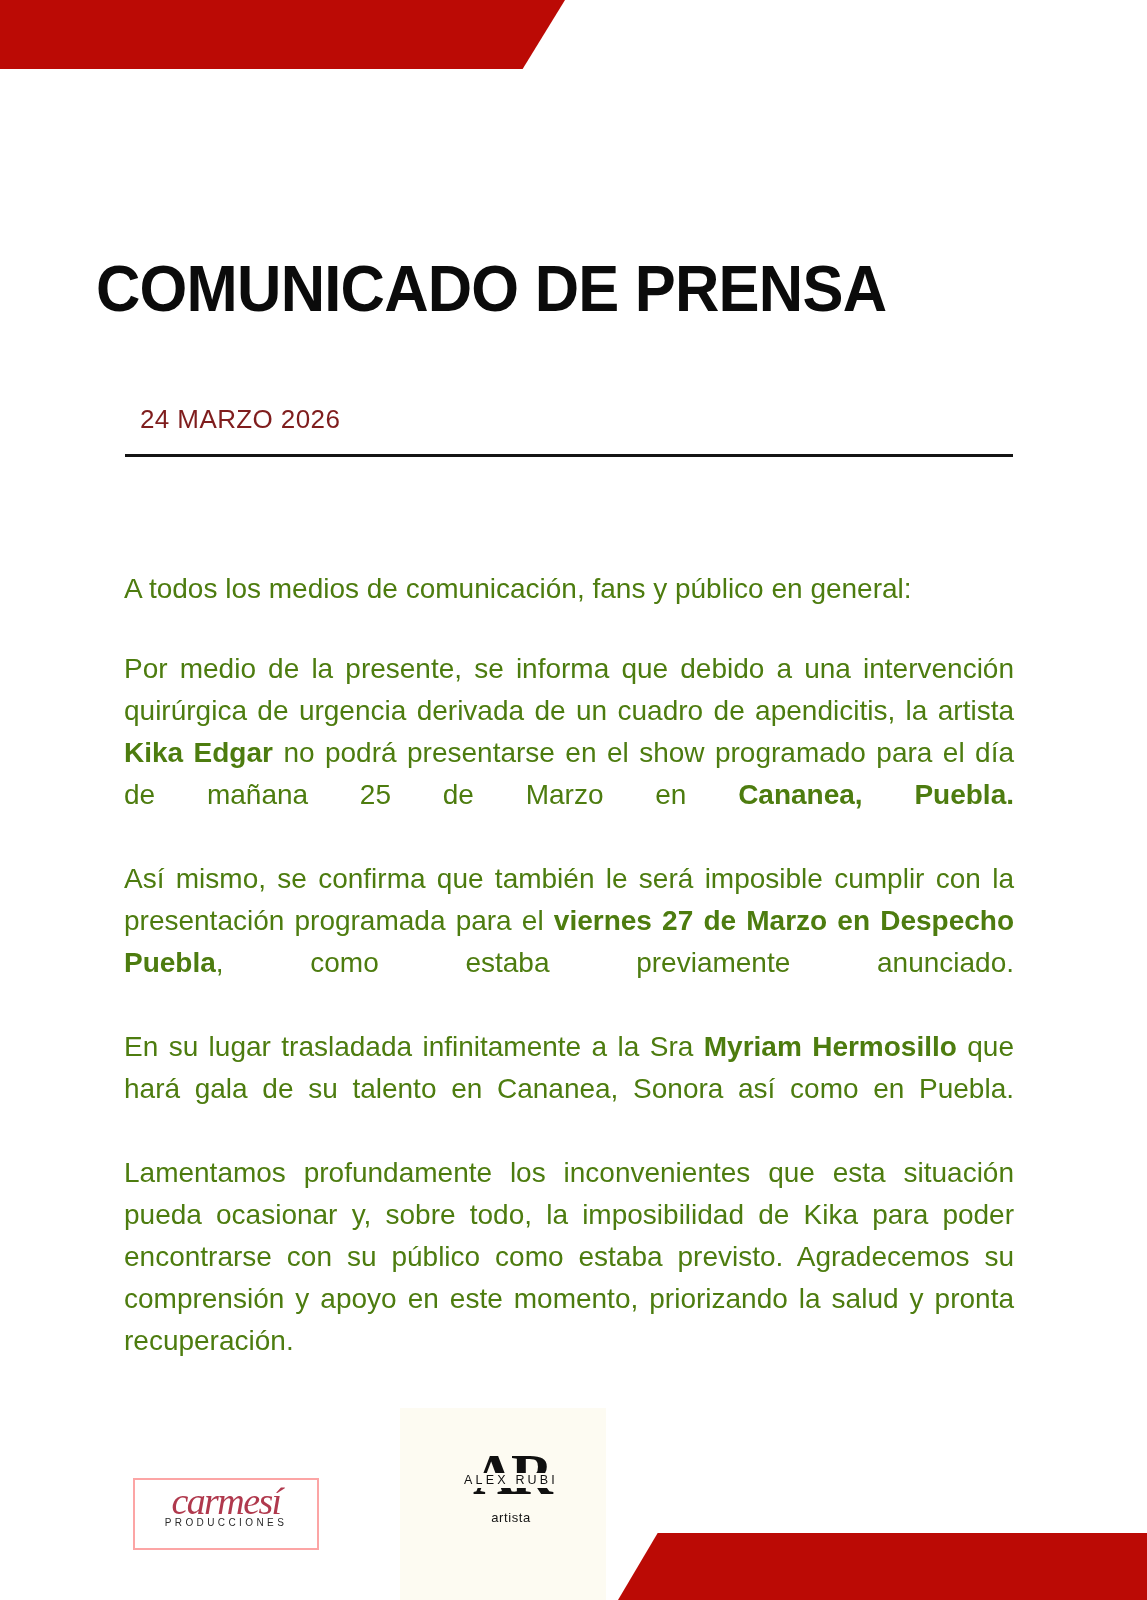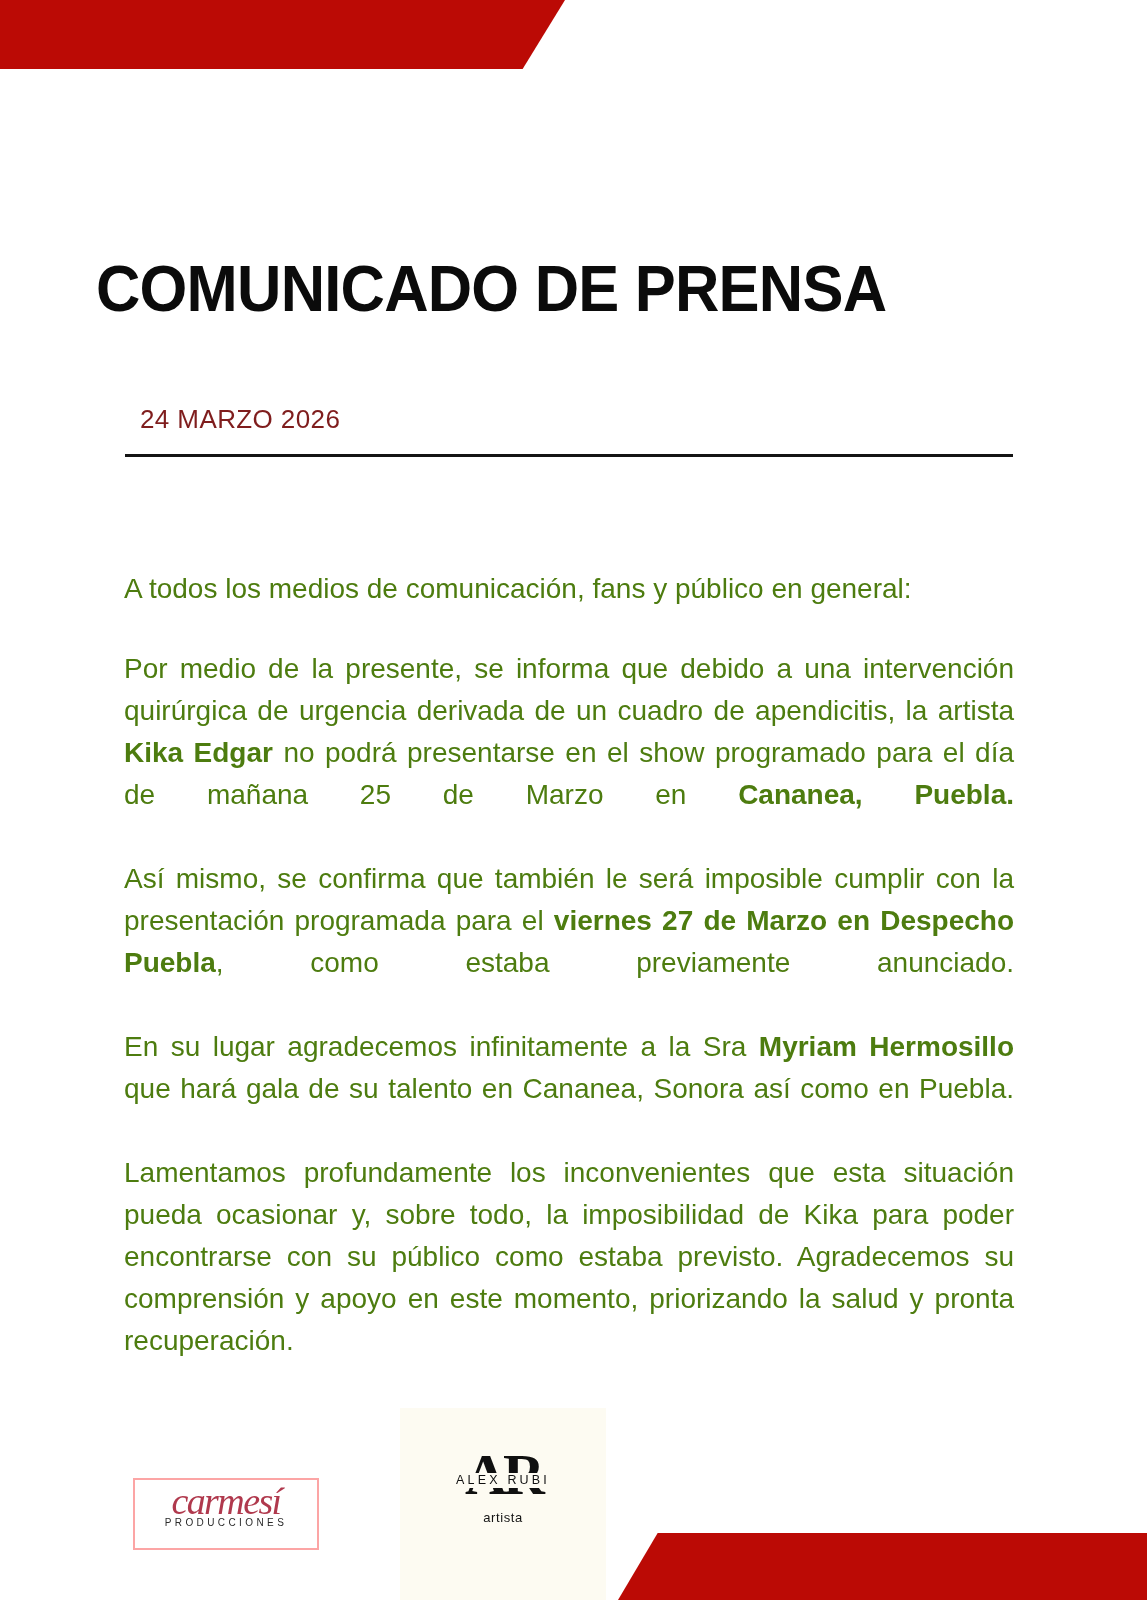--- a/index.html
+++ b/index.html
@@ -111,21 +111,21 @@
     position: absolute;
     left: 400px;
     top: 1408px;
     width: 206px;
     height: 192px;
     background: #fdfbf2;
   }
 
   .ar-mark {
     position: absolute;
-    left: 0;
+    left: 8px;
     top: 38px;
     width: 100%;
     text-align: center;
   }
 
   .ar-letters {
     position: relative;
     display: inline-block;
     font-family: "Liberation Serif", serif;
     font-size: 58px;
@@ -206,21 +206,21 @@
 
   <div class="body-block">
 
     <p class="salutation">A todos los medios de comunicación, fans y público en general:</p>
 
     <p class="para"><span>Por medio de la  presente, se informa que debido a una intervención quirúrgica de urgencia derivada de un cuadro de apendicitis, la artista </span><b>Kika Edgar</b><span> no podrá presentarse en el show programado para el día de mañana 25 de Marzo en </span><b>Cananea, Puebla.</b></p>
 
 
     <p class="para"><span>Así mismo, se confirma que también le será imposible cumplir con la presentación programada para el </span><b>viernes 27 de Marzo en Despecho Puebla</b><span>, como estaba previamente anunciado.</span></p>
 
-    <p class="para"><span>En su lugar agradecemos infinitamente a la Sra </span><b>Myriam Hermosillo</b><span> que hará gala de su talento en Cananea, Sonora así como en Puebla.</span></p>
+    <p class="para"><span>En su lugar trasladada infinitamente a la Sra </span><b>Myriam Hermosillo</b><span> que hará gala de su talento en Cananea, Sonora así como en Puebla.</span></p>
 
     <p class="para">Lamentamos profundamente los inconvenientes que esta situación pueda ocasionar y, sobre todo, la imposibilidad de Kika para poder encontrarse  con su público como estaba previsto. Agradecemos su comprensión y apoyo en este momento, priorizando la salud y pronta recuperación.</p>
 
   </div>
 
   <div class="logo-ar-panel">
     <div class="ar-mark">
       <span class="ar-letters">
         <span>AR</span>
         <span class="ar-name">ALEX RUBI</span>

